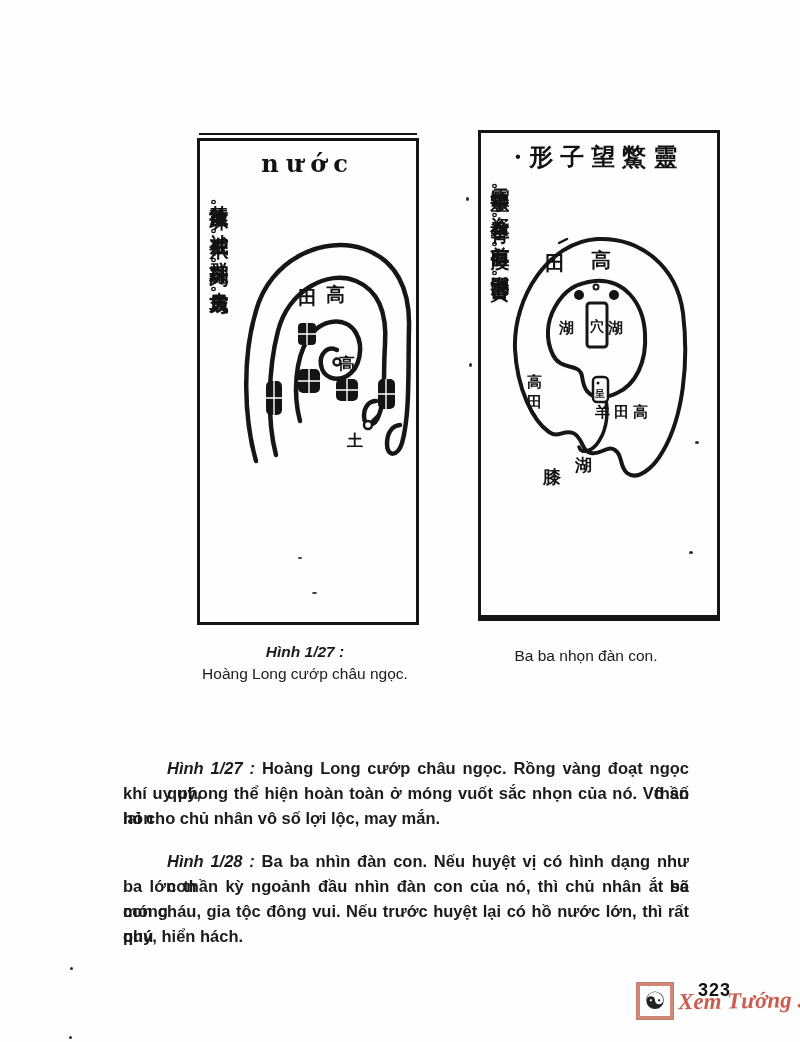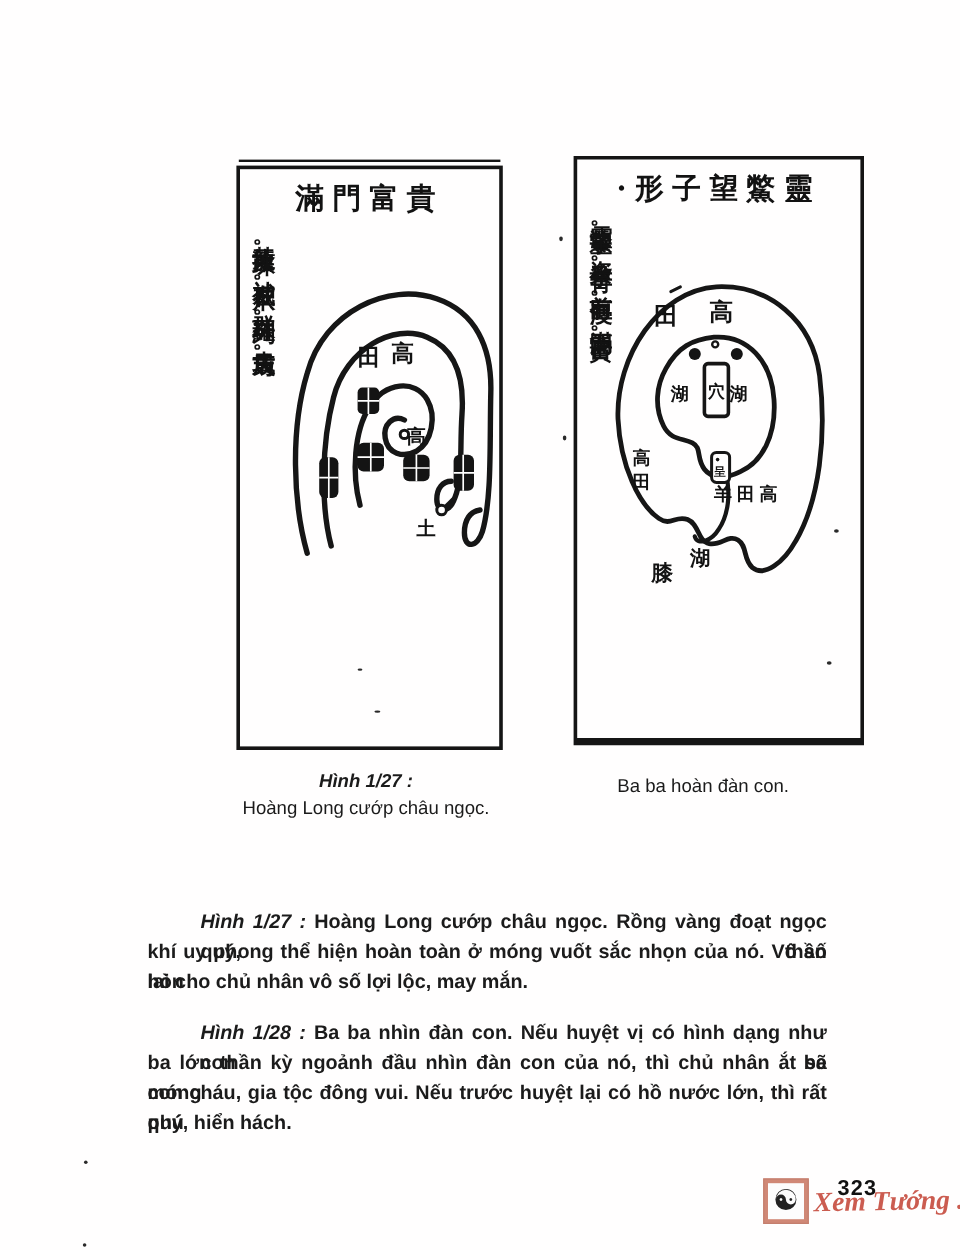--- a/index.html
+++ b/index.html
@@ -50,21 +50,21 @@
   .speck{position:absolute;background:#2a2a2a;border-radius:50%;}
 </style>
 </head>
 <body>
 
 <div id="page">
 
   <div class="frame-artifact" style="left:199px;top:133px;width:218px;height:2px;"></div>
 
   <div class="frame" id="frame-left">
-    <div class="diagram-title cjk">滿門富貴</div>
+    <div class="diagram-title cjk">nước</div>
     <div class="side-col cjk">黃龍搶珠。神威在爪。群珠羅列。貴成天巧。</div>
 
     <svg style="position:absolute;left:40px;top:88px;" width="178" height="248" viewBox="0 0 178 248">
       <g fill="none" stroke="#161616" stroke-width="4.5" stroke-linecap="round">
         <path d="M16,232 C4,190 2,128 16,82 C30,30 84,6 124,20 C156,31 170,60 169,98 C168,142 170,186 162,214 C158,227 147,229 147,215 C147,204 152,197 160,196"></path>
         <path d="M36,226 C27,192 28,140 38,102 C48,62 88,40 116,52 C140,62 147,86 145,116 C143,146 146,168 139,186 C135,198 124,199 124,187 C124,178 129,172 136,172"></path>
         <path d="M60,192 C53,166 55,130 68,110 C81,89 106,87 116,104 C124,118 120,139 107,147 C96,153 83,149 81,136 C79,125 88,116 97,121"></path>
       </g>
 
       <g fill="#141414">
@@ -126,21 +126,21 @@
       <text x="70" y="238" font-size="17">湖</text>
       <text x="38" y="250" font-size="18">膝</text>
     </svg>
   </div>
 
   <div class="caption" id="caption-left">
     <div class="cap1">Hình 1/27 :</div>
     <div class="cap2">Hoàng Long cướp châu ngọc.</div>
   </div>
   <div class="caption" id="caption-right">
-    <div class="cap2">Ba ba hoàn đàn con.</div>
+    <div class="cap2">Ba ba nhọn đàn con.</div>
   </div>
 
   <div id="body-text">
     <div id="para-1">
       <div class="bline j indent"><span class="lead">Hình 1/27 :</span> <span>Hoàng Long cướp châu ngọc. Rồng vàng đoạt ngọc quý, thần</span></div>
       <div class="bline j">khí uy phong thể hiện hoàn toàn ở móng vuốt sắc nhọn của nó. Vô số hòn</div>
       <div class="bline">lai cho chủ nhân vô số lợi lộc, may mắn.</div>
     </div>
     <div id="para-2">
       <div class="bline j indent"><span class="lead">Hình 1/28 :</span> <span>Ba ba nhìn đàn con. Nếu huyệt vị có hình dạng như con ba</span></div>

